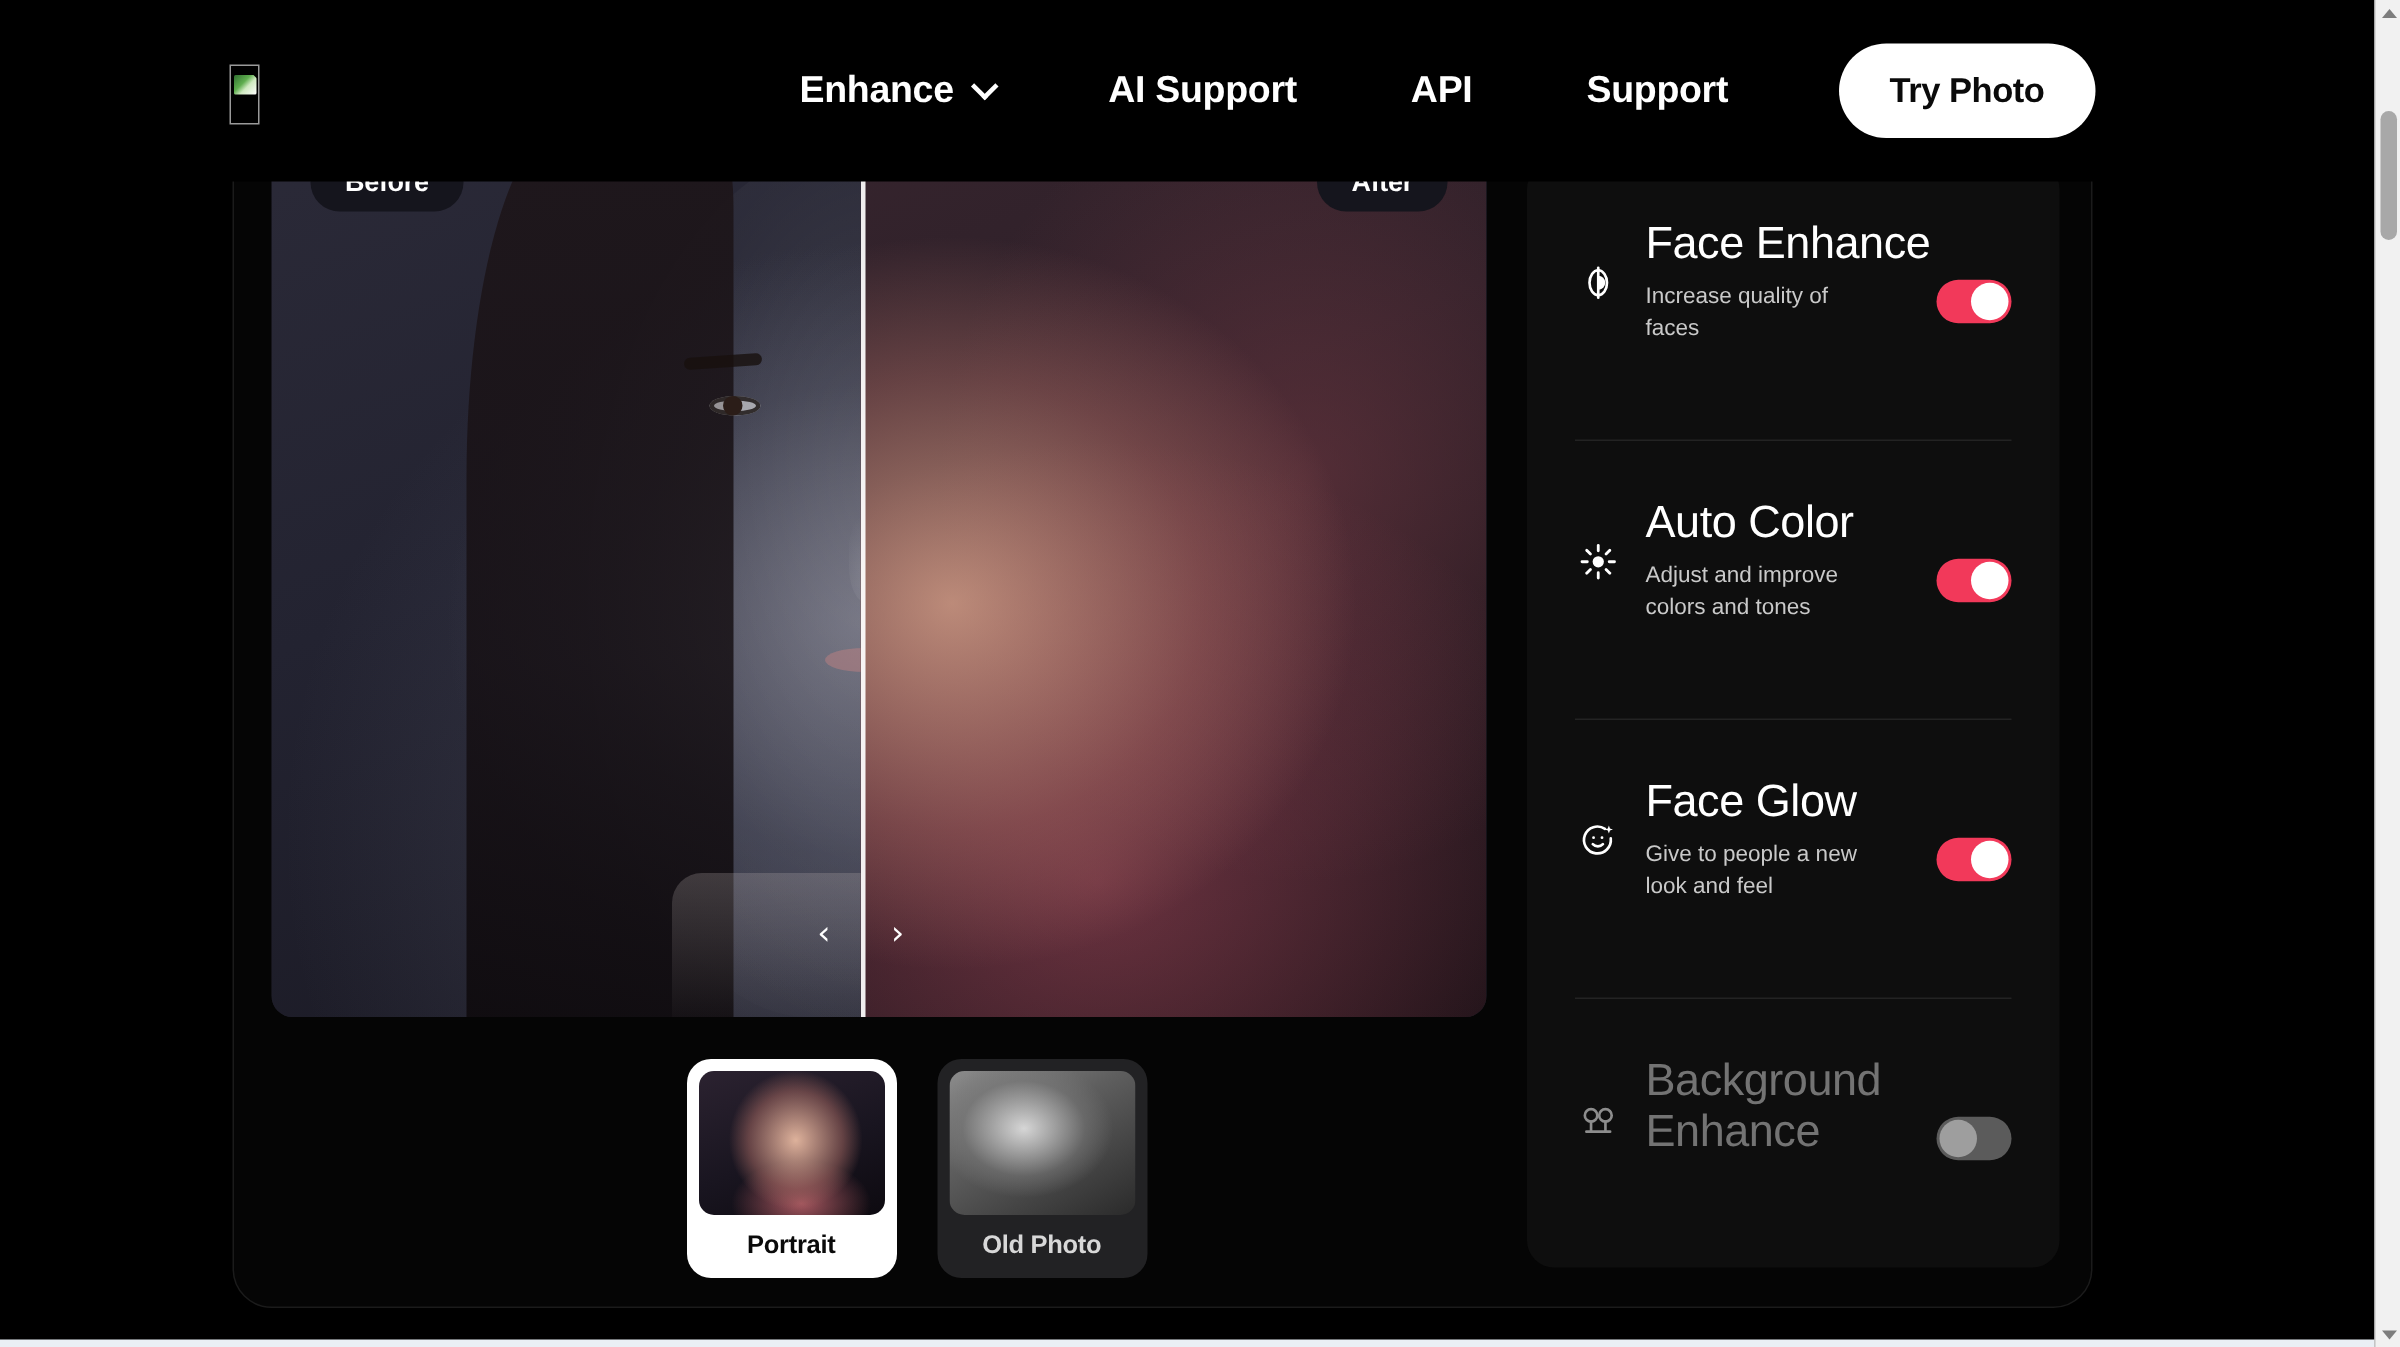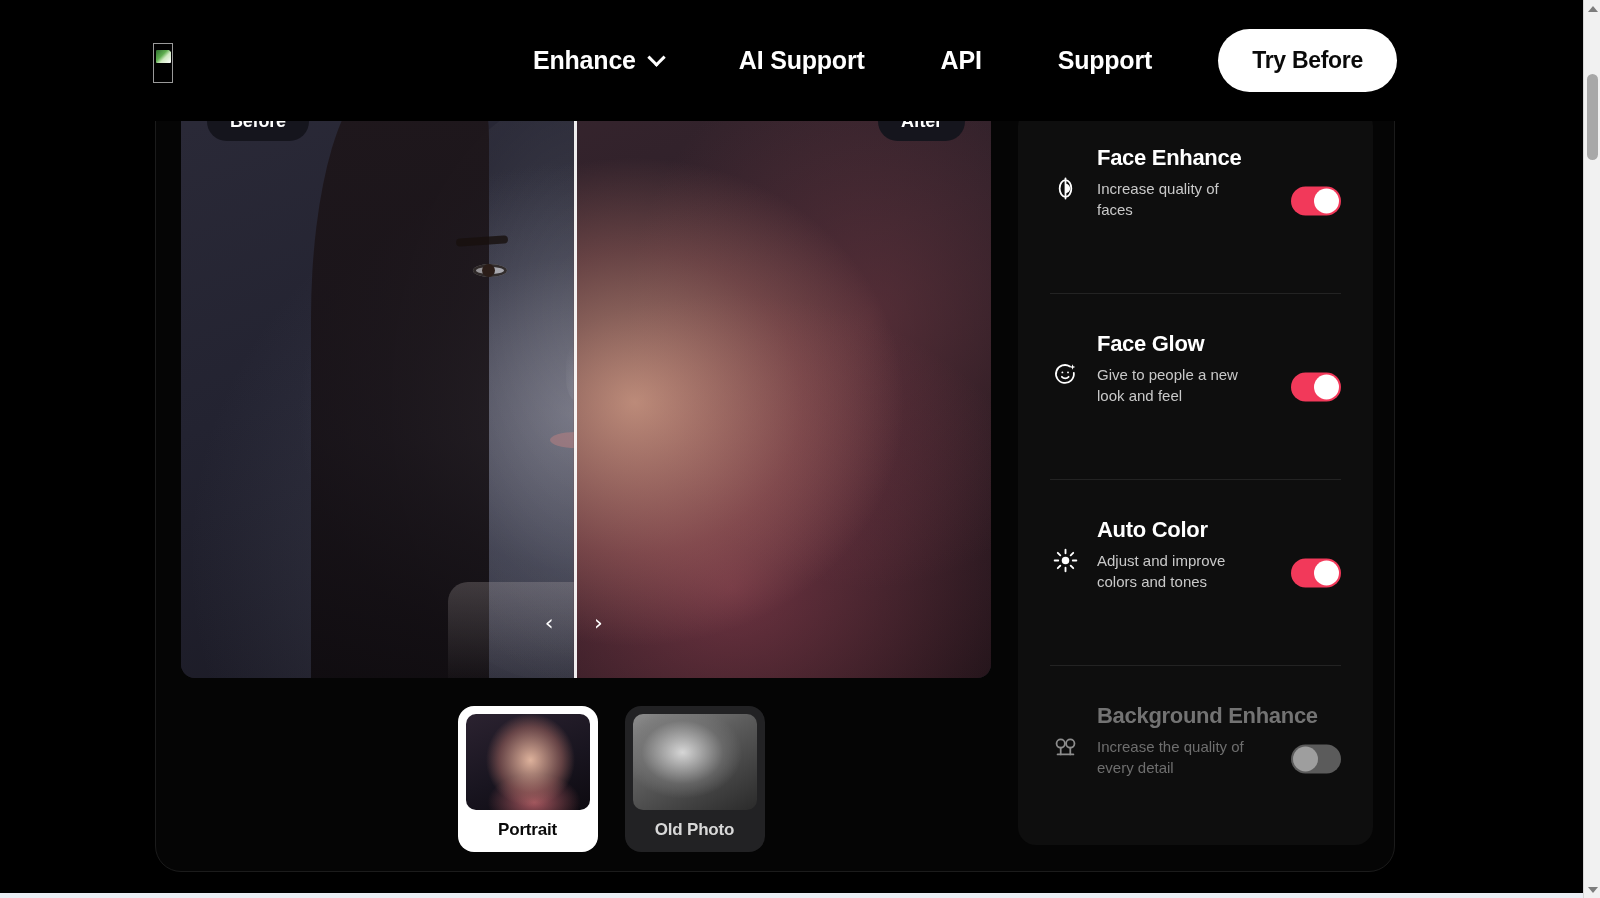--- a/index.html
+++ b/index.html
@@ -344,22 +344,22 @@
     color: #ffffff;
     display: flex; align-items: center; justify-content: center;
   }
   .opt.disabled .opt-icon { color: #8d8d8d; }
   .opt-body {
     flex: 1;
     padding-left: 17px;
     padding-right: 10px;
   }
   .opt-title {
-    font-size: 22px;
-    font-weight: 700;
+    font-size: 30px;
+    font-weight: 400;
     color: #ffffff;
     line-height: 1.12;
     letter-spacing: -0.3px;
     margin-bottom: 7px;
   }
   .opt-desc {
     font-size: 15px;
     color: #c9c9c9;
     line-height: 1.42;
     max-width: 160px;
@@ -411,21 +411,21 @@
           <span>AI Support</span>
         </div>
         <div class="nav-item">
           <span>API</span>
         </div>
         <div class="nav-item">
           <span>Support</span>
         </div>
       </nav>
 
-      <button id="try-btn">Try Before</button>
+      <button id="try-btn">Try Photo</button>
     </div>
 
     <div id="card">
 
       <div id="compare-wrap">
 
         <div id="compare">
 
           <div id="img-before">
             <div class="face-shape"></div>
@@ -474,39 +474,20 @@
           <div class="opt-icon">
             <svg width="25" height="25" viewBox="0 0 24 24" fill="none" stroke="currentColor" stroke-width="1.7" stroke-linecap="round">
               <ellipse cx="12" cy="12" rx="5.6" ry="8"></ellipse>
               <line x1="12" y1="2.4" x2="12" y2="21.6"></line>
               <path d="M12 7.5 A4.5 4.5 0 0 1 12 16.5 Z" fill="currentColor" stroke="none"></path>
             </svg>
           </div>
           <div class="opt-body">
             <div class="opt-title">Face Enhance</div>
             <div class="opt-desc">Increase quality of faces</div>
-          </div>
-          <div class="toggle">
-            <div class="knob"></div>
-          </div>
-        </div>
-
-        <div class="opt">
-          <div class="opt-icon">
-            <svg width="25" height="25" viewBox="0 0 24 24" fill="none" stroke="currentColor" stroke-width="1.7" stroke-linecap="round">
-              <path d="M20 10.5 A8.6 8.6 0 1 1 16.3 4.4"></path>
-              <circle cx="9" cy="10" r="0.9" fill="currentColor" stroke="none"></circle>
-              <circle cx="14.4" cy="10" r="0.9" fill="currentColor" stroke="none"></circle>
-              <path d="M8.5 14.2 A4.4 4.4 0 0 0 15 14.2"></path>
-              <path d="M18.8 2.2 l0.7 1.9 1.9 0.7 -1.9 0.7 -0.7 1.9 -0.7 -1.9 -1.9 -0.7 1.9 -0.7 z" fill="currentColor" stroke="none"></path>
-            </svg>
-          </div>
-          <div class="opt-body">
-            <div class="opt-title">Face Glow</div>
-            <div class="opt-desc">Give to people a new look and feel</div>
           </div>
           <div class="toggle">
             <div class="knob"></div>
           </div>
         </div>
 
         <div class="opt">
           <div class="opt-icon">
             <svg width="25" height="25" viewBox="0 0 24 24" fill="none" stroke="currentColor" stroke-width="1.8" stroke-linecap="round">
               <circle cx="12" cy="12" r="3.6" fill="currentColor" stroke="none"></circle>
@@ -522,33 +503,51 @@
           </div>
           <div class="opt-body">
             <div class="opt-title">Auto Color</div>
             <div class="opt-desc">Adjust and improve colors and tones</div>
           </div>
           <div class="toggle">
             <div class="knob"></div>
           </div>
         </div>
 
+        <div class="opt">
+          <div class="opt-icon">
+            <svg width="25" height="25" viewBox="0 0 24 24" fill="none" stroke="currentColor" stroke-width="1.7" stroke-linecap="round">
+              <path d="M20 10.5 A8.6 8.6 0 1 1 16.3 4.4"></path>
+              <circle cx="9" cy="10" r="0.9" fill="currentColor" stroke="none"></circle>
+              <circle cx="14.4" cy="10" r="0.9" fill="currentColor" stroke="none"></circle>
+              <path d="M8.5 14.2 A4.4 4.4 0 0 0 15 14.2"></path>
+              <path d="M18.8 2.2 l0.7 1.9 1.9 0.7 -1.9 0.7 -0.7 1.9 -0.7 -1.9 -1.9 -0.7 1.9 -0.7 z" fill="currentColor" stroke="none"></path>
+            </svg>
+          </div>
+          <div class="opt-body">
+            <div class="opt-title">Face Glow</div>
+            <div class="opt-desc">Give to people a new look and feel</div>
+          </div>
+          <div class="toggle">
+            <div class="knob"></div>
+          </div>
+        </div>
+
         <div class="opt disabled">
           <div class="opt-icon">
             <svg width="25" height="25" viewBox="0 0 24 24" fill="none" stroke="currentColor" stroke-width="1.7" stroke-linecap="round">
               <circle cx="7.4" cy="9.2" r="4"></circle>
               <line x1="7.4" y1="13.2" x2="7.4" y2="19.6"></line>
               <circle cx="16.6" cy="9.2" r="4"></circle>
               <line x1="16.6" y1="13.2" x2="16.6" y2="19.6"></line>
               <line x1="4.4" y1="19.6" x2="19.6" y2="19.6"></line>
             </svg>
           </div>
           <div class="opt-body">
             <div class="opt-title">Background Enhance</div>
-            <div class="opt-desc">Increase the quality of every detail</div>
           </div>
           <div class="toggle off">
             <div class="knob"></div>
           </div>
         </div>
 
       </div>
     </div>
   </div>
 

